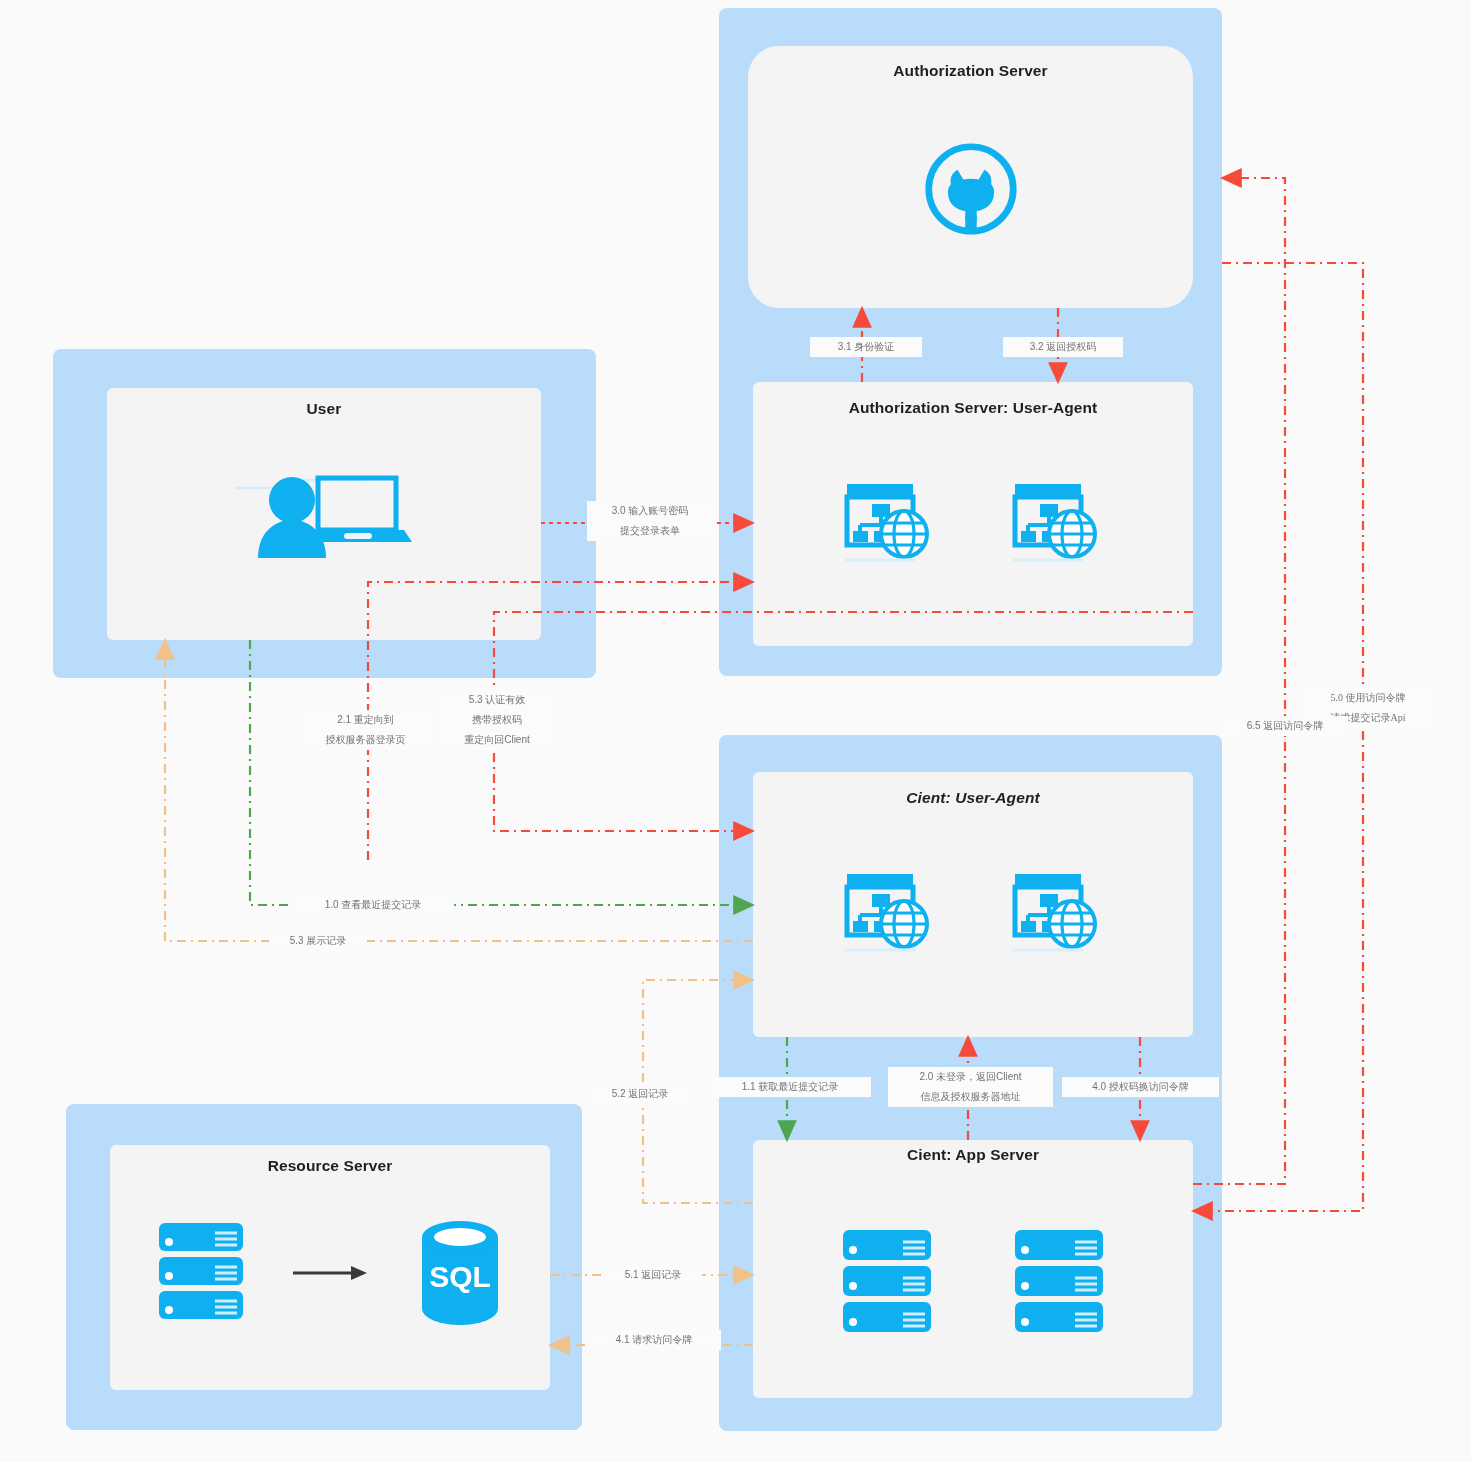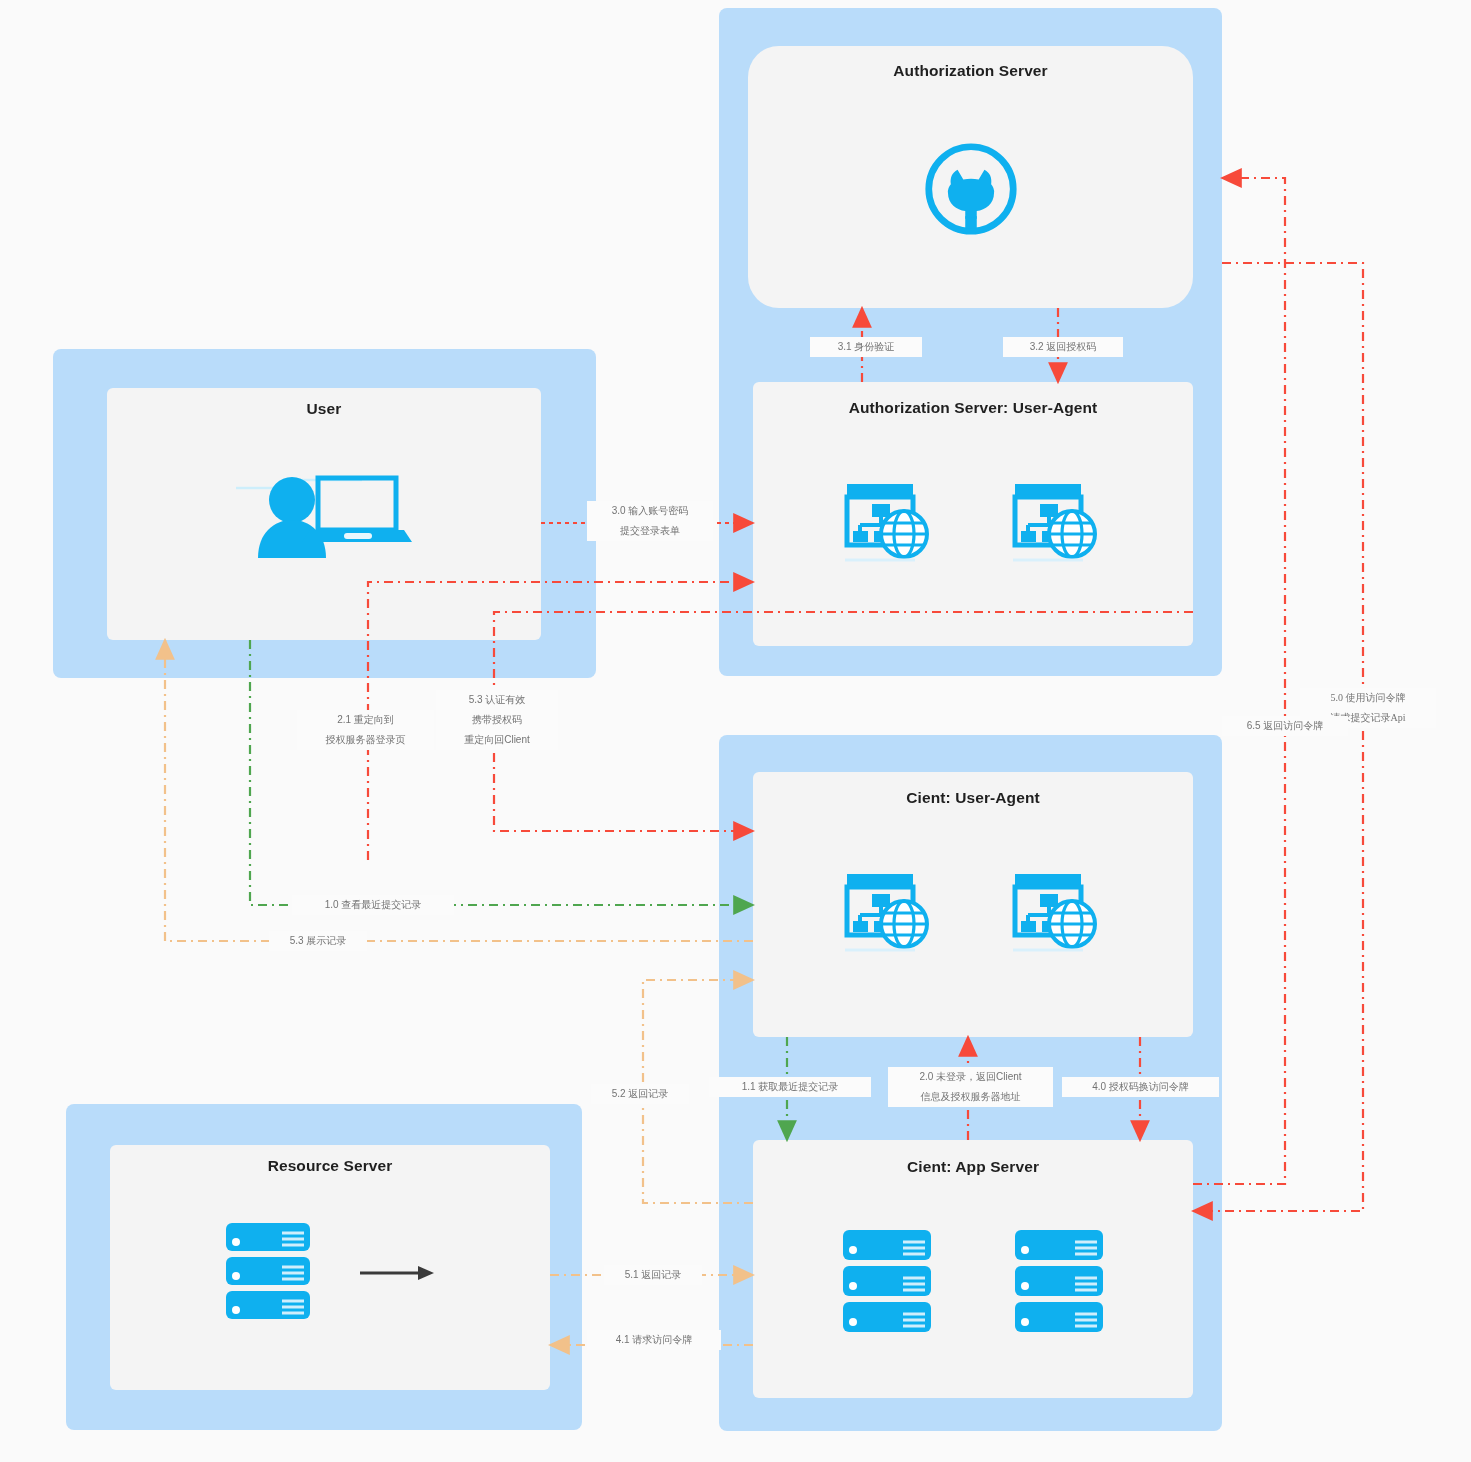--- a/index.html
+++ b/index.html
@@ -88,21 +88,21 @@
           <circle cx="56" cy="40" r="23" fill="#0fb0ef"></circle>
           <path d="M22 98 c0 -25 16 -38 34 -38 c18 0 34 13 34 38 z" fill="#0fb0ef"></path>
           <rect x="82" y="18" width="78" height="52" fill="none" stroke="#0fb0ef" stroke-width="5"></rect>
           <path d="M74 70 h94 l8 12 h-110 z" fill="#0fb0ef"></path>
           <rect x="108" y="73" width="28" height="6" rx="3" fill="#e9f7fd"></rect>
         </svg>
       </span>
     </div>
   </div>
 
-  <div class="node" style="left:753px;top:772px;width:440px;height:265px;">
+  <div class="node" style="left:753px;top:772px;width:440px;height:265px;font-style:italic;">
     <div class="node-title" style="top:17px;">Cient: User-Agent</div>
     <div class="icons" style="top:98px;gap:76px;">
       <span>
         <svg class="svgwrap" width="92" height="86" viewBox="0 0 92 86">
           <rect x="4" y="4" width="66" height="13" fill="#0fb0ef"></rect>
           <rect x="4" y="17" width="66" height="48" fill="none" stroke="#0fb0ef" stroke-width="5"></rect>
           <rect x="29" y="24" width="18" height="13" fill="#0fb0ef"></rect>
           <path d="M38 37 v8 M17 45 h42 M17 45 v7 M59 45 v7" stroke="#0fb0ef" stroke-width="4" fill="none"></path>
           <rect x="10" y="51" width="15" height="11" fill="#0fb0ef"></rect>
           <rect x="31" y="51" width="15" height="11" fill="#0fb0ef"></rect>
@@ -123,21 +123,21 @@
           <circle cx="61" cy="54" r="23" fill="#ffffff" stroke="#0fb0ef" stroke-width="4"></circle>
           <ellipse cx="61" cy="54" rx="10" ry="23" fill="none" stroke="#0fb0ef" stroke-width="3.2"></ellipse>
           <path d="M38 54 h46 M41 43 h40 M41 65 h40" stroke="#0fb0ef" stroke-width="3.2" fill="none"></path>
           <path d="M2 80 h70" stroke="#d9f0fb" stroke-width="3"></path>
         </svg>
       </span>
     </div>
   </div>
 
   <div class="node" style="left:753px;top:1140px;width:440px;height:258px;">
-    <div class="node-title" style="top:18px;">Cient: App Server</div>
+    <div class="node-title" style="top:6px;">Cient: App Server</div>
     <div class="icons" style="top:88px;gap:80px;">
       <span>
         <svg class="svgwrap" width="92" height="108" viewBox="0 0 92 108">
           <rect x="2" y="2" width="88" height="30" rx="6" fill="#0fb0ef"></rect>
           <circle cx="12" cy="22" r="4" fill="#ffffff"></circle>
           <path d="M62 14 h22 M62 20 h22 M62 26 h22" stroke="#cfeefc" stroke-width="3"></path>
           <rect x="2" y="38" width="88" height="30" rx="6" fill="#0fb0ef"></rect>
           <circle cx="12" cy="58" r="4" fill="#ffffff"></circle>
           <path d="M62 50 h22 M62 56 h22 M62 62 h22" stroke="#cfeefc" stroke-width="3"></path>
           <rect x="2" y="74" width="88" height="30" rx="6" fill="#0fb0ef"></rect>
@@ -174,20 +174,28 @@
           <path d="M58 46 h22 M58 52 h22 M58 58 h22" stroke="#cfeefc" stroke-width="3"></path>
           <rect x="2" y="70" width="84" height="28" rx="6" fill="#0fb0ef"></rect>
           <circle cx="12" cy="89" r="4" fill="#ffffff"></circle>
           <path d="M58 80 h22 M58 86 h22 M58 92 h22" stroke="#cfeefc" stroke-width="3"></path>
         </svg>
       </span>
       <span>
         <svg class="svgwrap" width="76" height="20" viewBox="0 0 76 20">
           <path d="M0 10 H58" stroke="#3a3a3a" stroke-width="3"></path>
           <path d="M58 3 L74 10 L58 17 Z" fill="#3a3a3a"></path>
+        </svg>
+      </span>
+      <span>
+        <svg class="svgwrap" width="86" height="104" viewBox="0 0 86 104">
+          <path d="M5 16 v72 a38 16 0 0 0 76 0 v-72 z" fill="#0fb0ef"></path>
+          <ellipse cx="43" cy="16" rx="38" ry="16" fill="#0fb0ef"></ellipse>
+          <ellipse cx="43" cy="16" rx="26" ry="9" fill="#ffffff"></ellipse>
+          <text x="43" y="66" text-anchor="middle" font-family="'Liberation Sans',sans-serif" font-size="30" font-weight="bold" fill="#ffffff">SQL</text>
         </svg>
       </span>
     </div>
   </div>
 
   <svg id="wires">
     <defs>
       <marker id="ar-red" markerWidth="10" markerHeight="9" refX="9" refY="4.5" orient="auto">
         <path d="M0 0 L10 4.5 L0 9 Z" fill="#f74a3a"></path>
       </marker>

